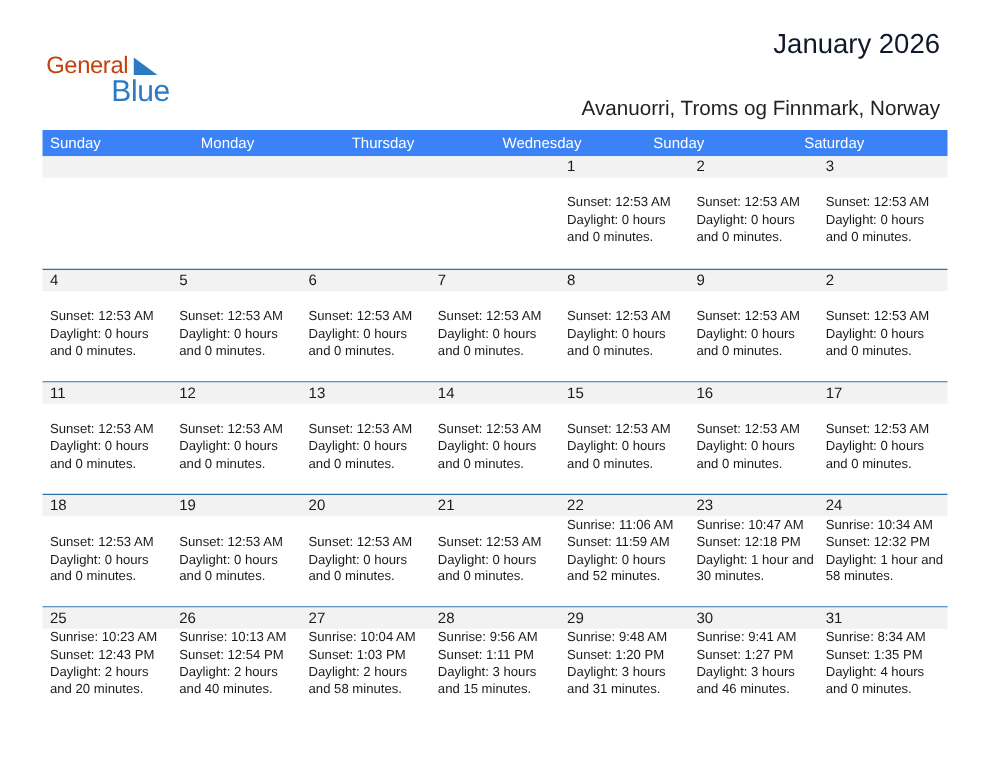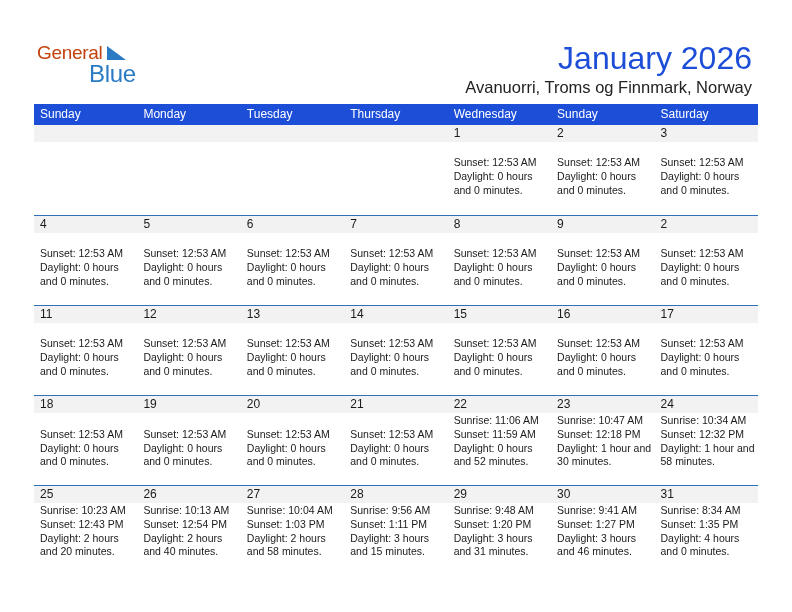--- a/index.html
+++ b/index.html
@@ -3,24 +3,24 @@
 <meta charset="utf-8">
 <style>
   * { box-sizing: border-box; margin: 0; padding: 0; }
   html, body { width: 792px; height: 612px; background: #ffffff; overflow: hidden; }
   body { position: relative; font-family: "Liberation Sans", sans-serif; color: #1a1a1a; }
   .logo { position: absolute; left: 37px; top: 42px; width: 100px; height: 40px; }
   .logo .general { position: absolute; left: 0; top: 0; font-size: 19px; color: #c2410c; letter-spacing: -0.3px; }
   .logo .blue { position: absolute; left: 52px; top: 18px; font-size: 24px; color: #2a7bc4; letter-spacing: -0.3px; }
   .logo .tri { position: absolute; left: 70px; top: 4px; width: 0; height: 0;
     border-bottom: 14px solid #2a7bc4; border-left: 19px solid transparent; transform: scaleX(-1); }
-  .title { position: absolute; right: 40px; top: 40px; font-size: 32px; color: #1d4ed8; }
+  .title { position: absolute; right: 40px; top: 22px; font-size: 22px; color: #0f172a; }
   .subtitle { position: absolute; right: 40px; top: 78px; font-size: 16.5px; color: #222; }
   .cal { position: absolute; left: 34px; top: 104px; width: 724px; }
-  .head { display: flex; background: #1d4ed8; height: 21px; }
+  .head { display: flex; background: #3b82f6; height: 21px; }
   .head div { flex: 1; color: #ffffff; font-size: 12px; line-height: 21px; padding-left: 6px; }
   .week { height: 90px; border-top: 1px solid #2e72b3; }
   .week.first { border-top: none; }
   .dates { display: flex; background: #f2f2f2; height: 17px; }
   .dates div { flex: 1; font-size: 12px; line-height: 17px; padding-left: 6px; color: #1a1a1a; }
   .bodies { display: flex; }
   .bodies .cell { flex: 1; font-size: 10.5px; line-height: 13.8px; padding-left: 6px; color: #1a1a1a; }
   .bodies.gap .cell { padding-top: 14px; }
   .bodies.tight .cell { padding-top: 1px; }
 </style>
@@ -33,21 +33,20 @@
   <span class="blue">Blue</span>
 </div>
 
 <div class="title">January 2026</div>
 <div class="subtitle">Avanuorri, Troms og Finnmark, Norway</div>
 
 <div class="cal">
   <div class="head">
     <div>Sunday</div>
     <div>Monday</div>
-    <div>Tuesday</div>
     <div>Thursday</div>
     <div>Wednesday</div>
     <div>Sunday</div>
     <div>Saturday</div>
   </div>
   <div id="weeks">
       <div class="week first">
         <div class="dates">
           <div></div>
           <div></div>

